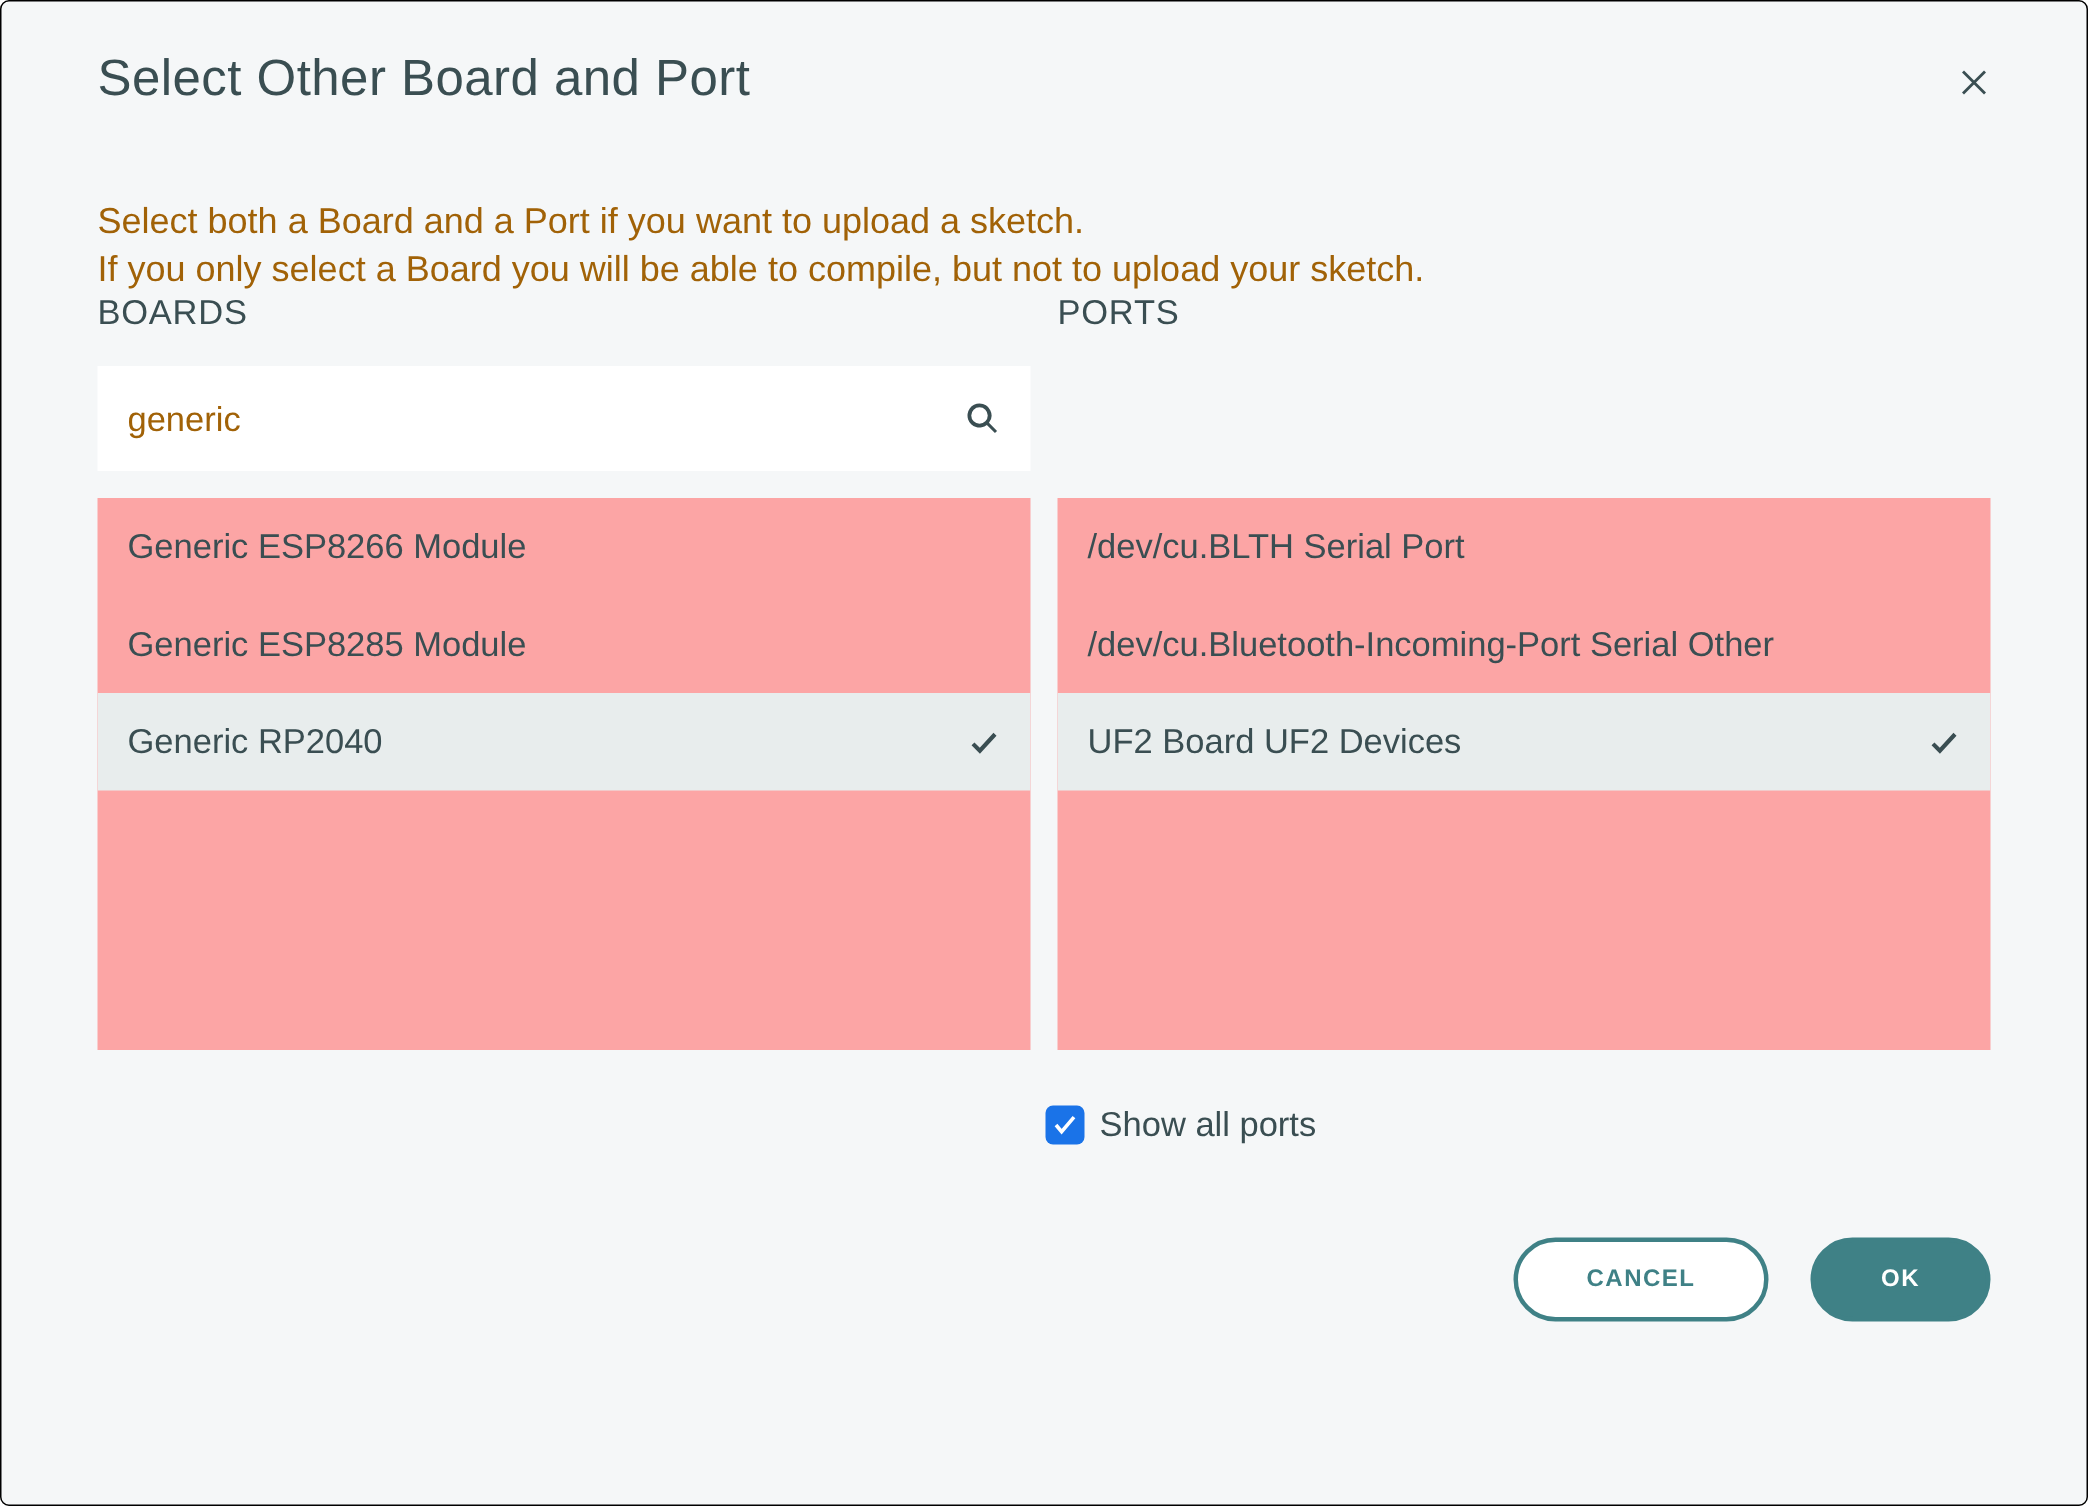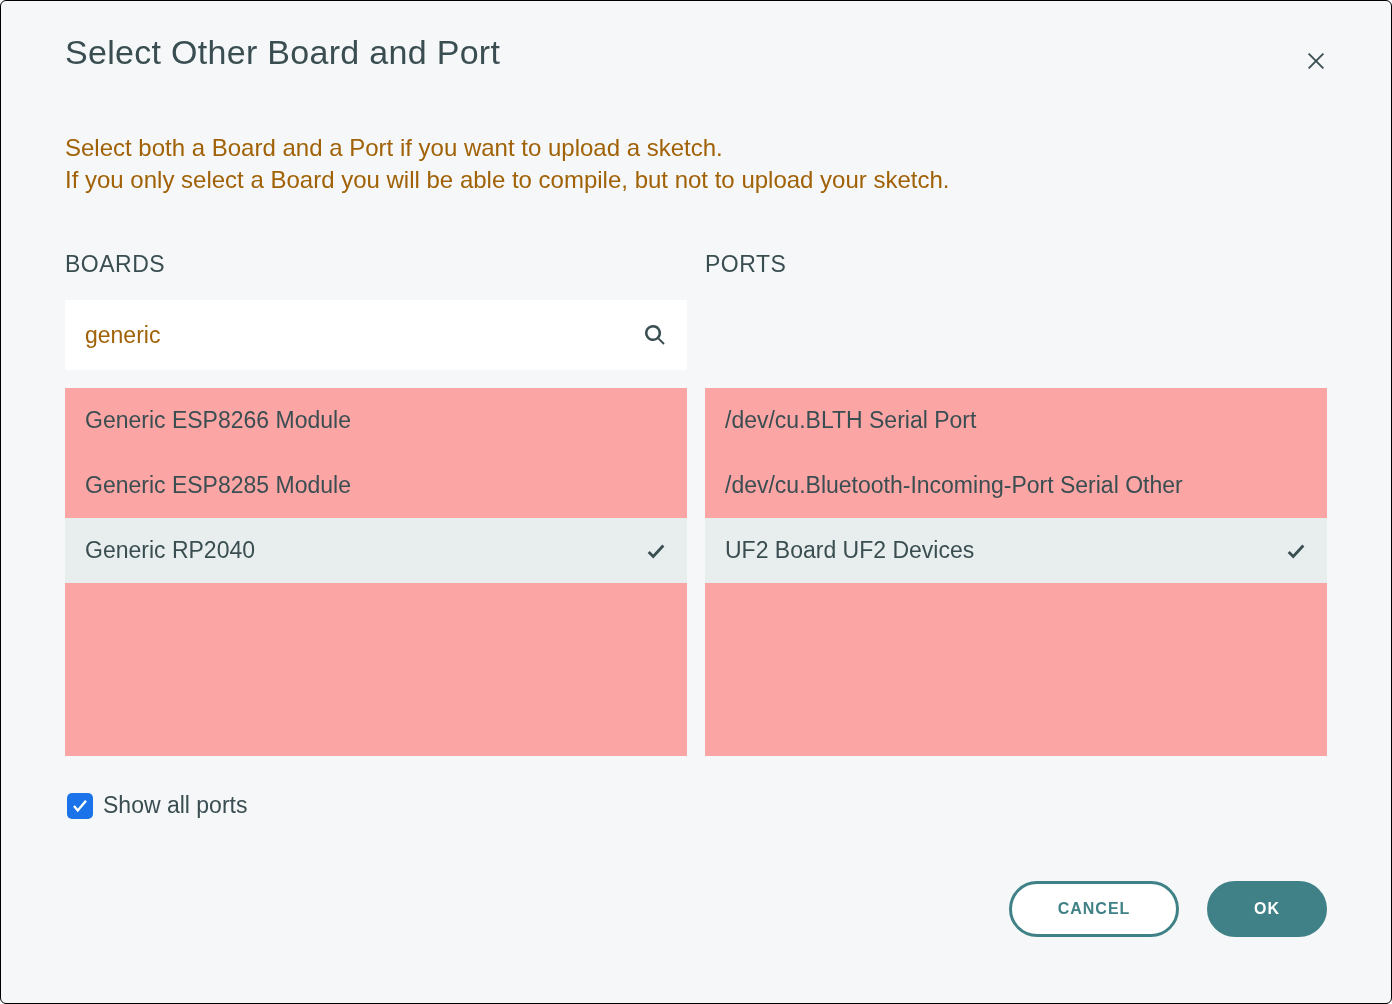--- a/index.html
+++ b/index.html
@@ -15,21 +15,21 @@
     width: 100%;
     height: 100%;
     background: #f5f7f8;
     padding: 32px 64px 40px 64px;
     border: 1px solid #000;
     border-radius: 6px;
   }
   .dialog-header {
     display: flex;
     justify-content: space-between;
-    align-items: flex-end;
+    align-items: center;
   }
   .dialog-title {
     font-size: 34px;
     font-weight: 500;
     color: #3a4e52;
     letter-spacing: 0.3px;
   }
   .close-icon {
     width: 22px;
     height: 22px;
@@ -40,21 +40,20 @@
   }
   .instructions {
     margin-top: 60px;
     font-size: 24px;
     line-height: 1.32;
     color: #a16207;
   }
   .columns {
     display: flex;
     gap: 18px;
-    margin-top: 56px;
   }
   .col {
     flex: 1;
     display: flex;
     flex-direction: column;
   }
   .col-header {
     font-size: 23px;
     color: #3a4e52;
     letter-spacing: 0.5px;
@@ -107,21 +106,20 @@
     width: 22px;
     height: 22px;
     stroke: #3a4e52;
     stroke-width: 3;
     fill: none;
     flex-shrink: 0;
   }
   .below-row {
     display: flex;
     margin-top: 36px;
-    flex-direction: column;
   }
   .below-spacer {
     flex: 1;
   }
   .checkbox-row {
     flex: 1;
     display: flex;
     align-items: center;
     gap: 10px;
     font-size: 23px;

